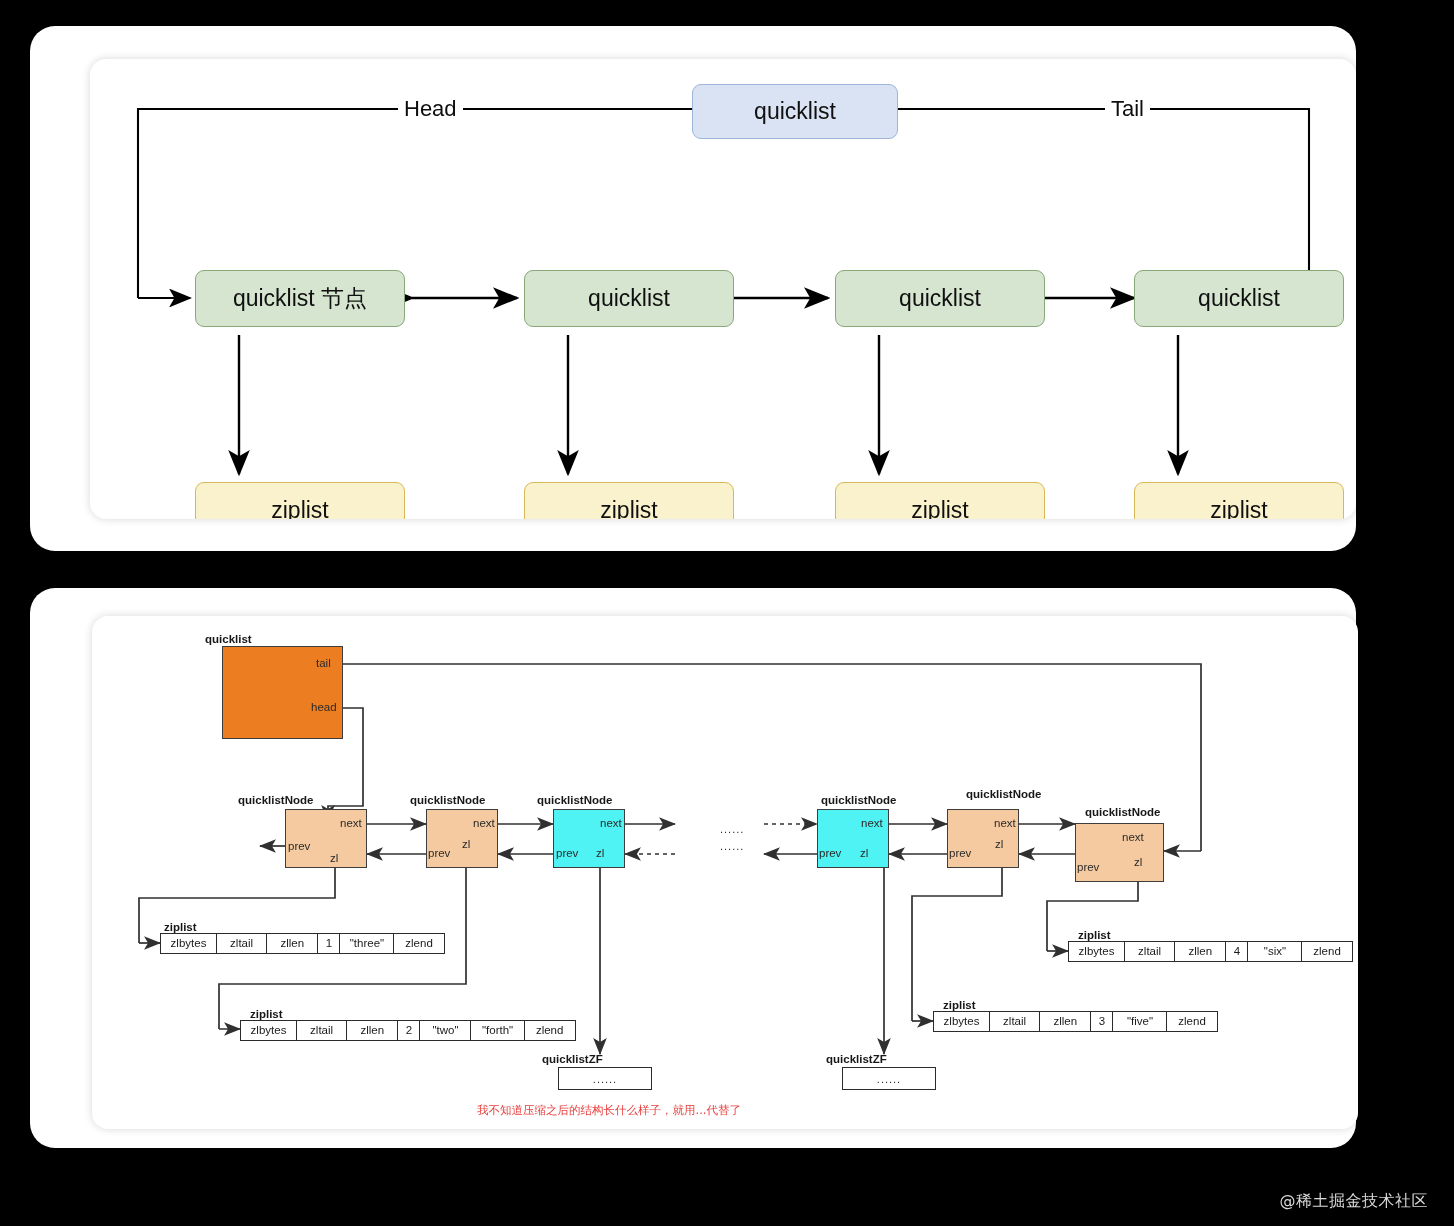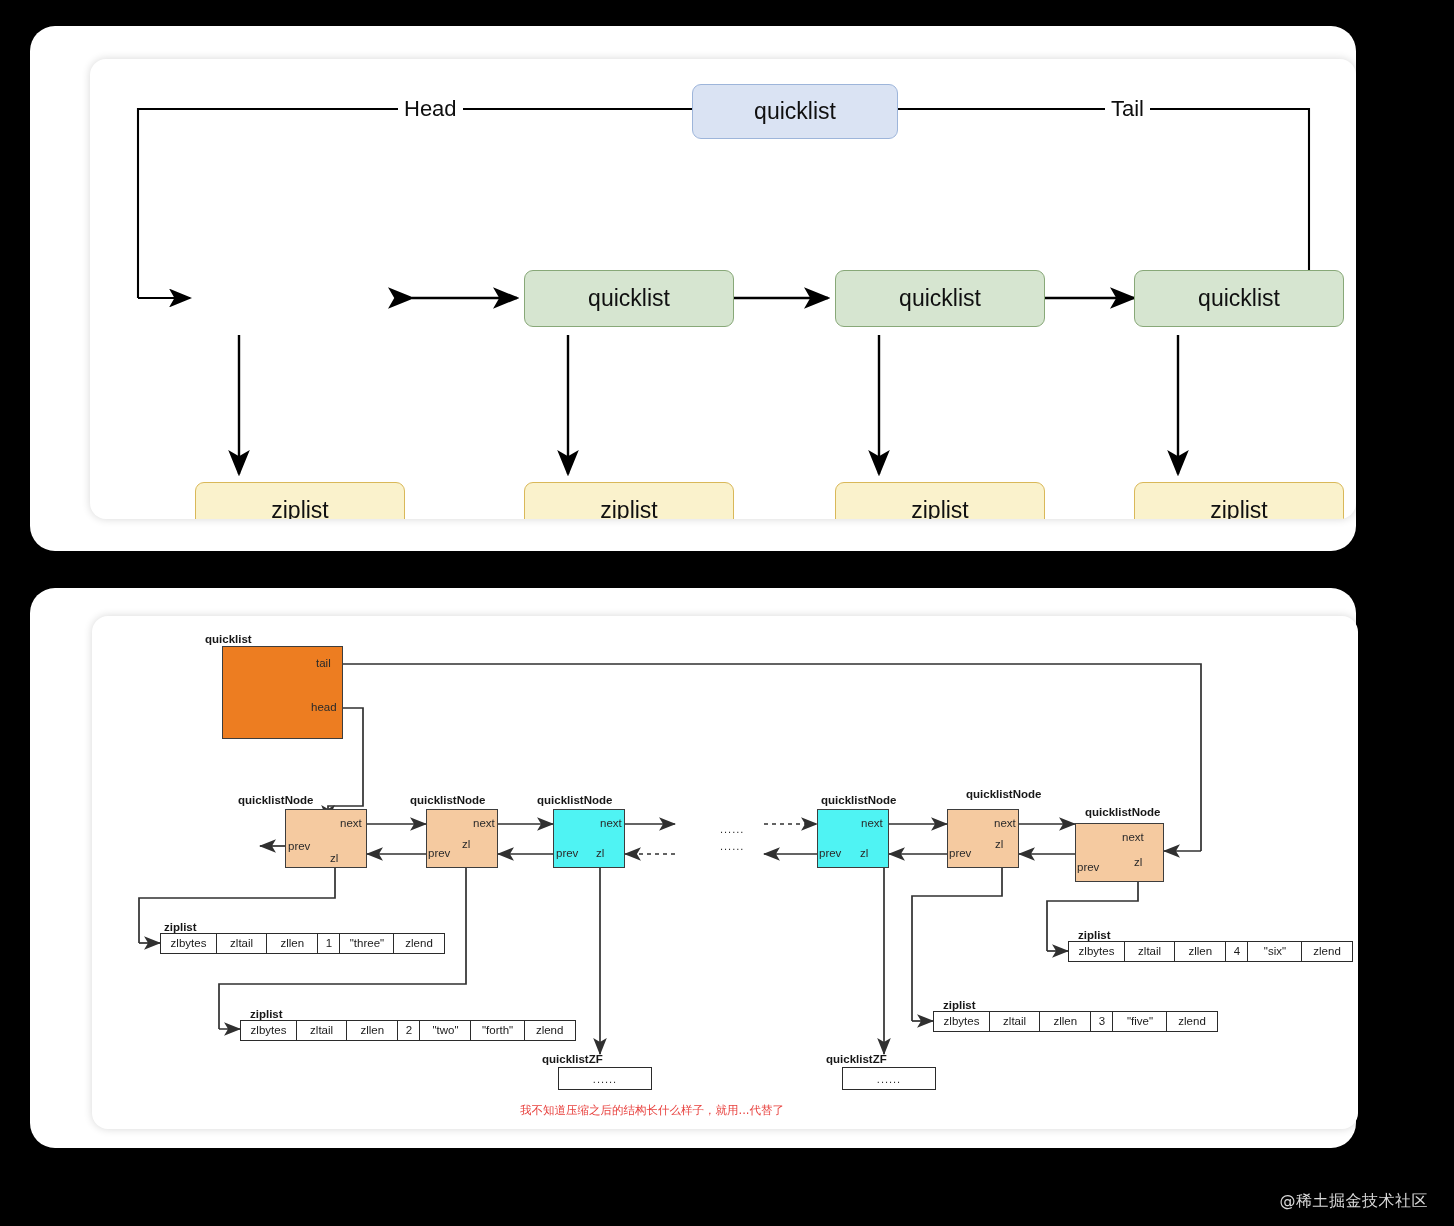--- a/index.html
+++ b/index.html
@@ -174,20 +174,23 @@
         <path d="M1088,276 L1088,415" stroke="#000" stroke-width="2.4" fill="none" marker-end="url(#ah)"></path>
       </svg>
 
       <div class="hlabel" style="left:308px; top:37px;">Head</div>
       <div class="hlabel" style="left:1015px; top:37px;">Tail</div>
 
       <div class="nbox blue" style="left:602px; top:25px; width:206px; height:55px;">
         <span>quicklist</span>
       </div>
 
+      <div class="nbox green" style="left:105px; top:211px; width:210px; height:57px;">
+        <span>quicklist 节点</span>
+      </div>
       <div class="nbox green" style="left:434px; top:211px; width:210px; height:57px;">
         <span>quicklist</span>
       </div>
       <div class="nbox green" style="left:745px; top:211px; width:210px; height:57px;">
         <span>quicklist</span>
       </div>
       <div class="nbox green" style="left:1044px; top:211px; width:210px; height:57px;">
         <span>quicklist</span>
       </div>
 
@@ -352,20 +355,20 @@
         <div class="zlcell" style="width:55px;">"six"</div>
         <div class="zlcell" style="width:52px;">zlend</div>
       </div>
 
       <div class="blabel" style="left:450px; top:437px;">quicklistZF</div>
       <div class="zfbox" style="left:466px; top:451px; width:94px; height:23px; line-height:22px;">......</div>
 
       <div class="blabel" style="left:734px; top:437px;">quicklistZF</div>
       <div class="zfbox" style="left:750px; top:451px; width:94px; height:23px; line-height:22px;">......</div>
 
-      <div class="rednote" style="left:428px; top:487px;">我不知道压缩之后的结构长什么样子，就用...代替了</div>
+      <div class="rednote" style="left:385px; top:487px;">我不知道压缩之后的结构长什么样子，就用...代替了</div>
 
     </div>
   </div>
 
   <div class="wm">@稀土掘金技术社区</div>
 
 </div>
 
 </body></html>

